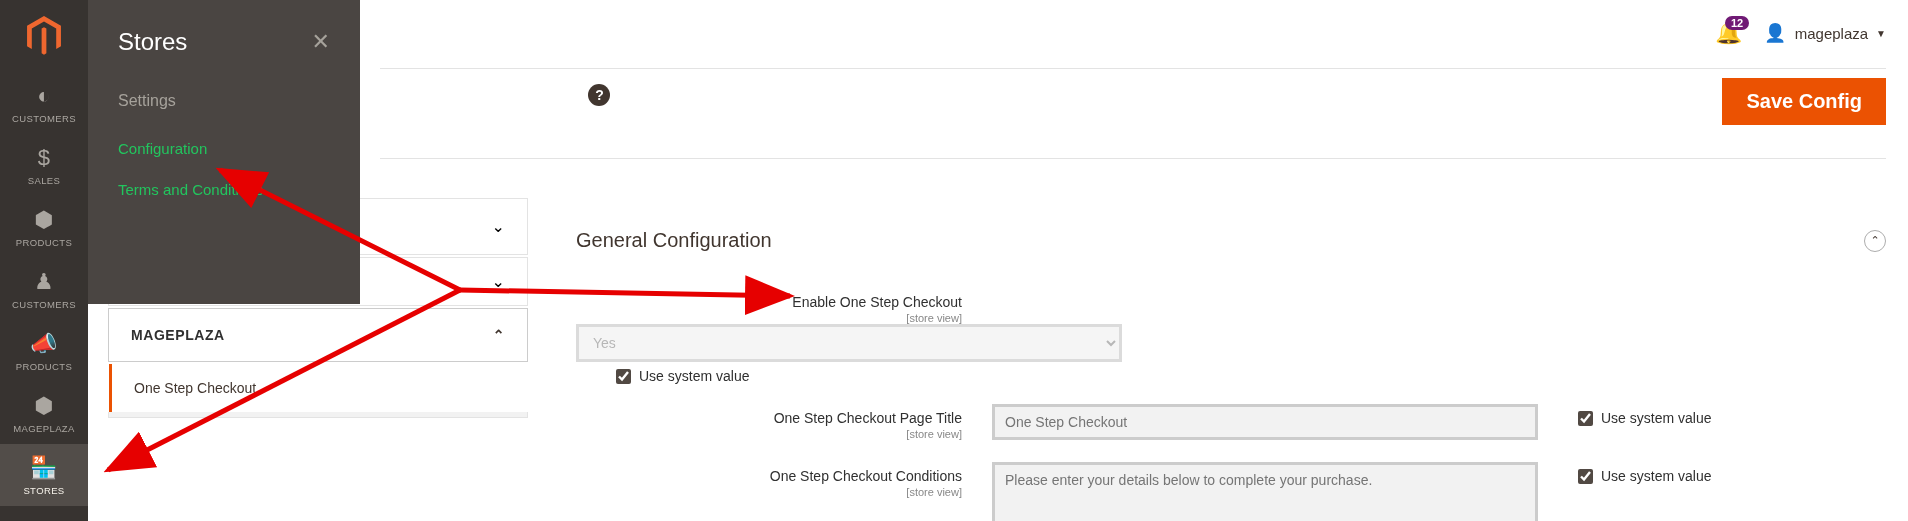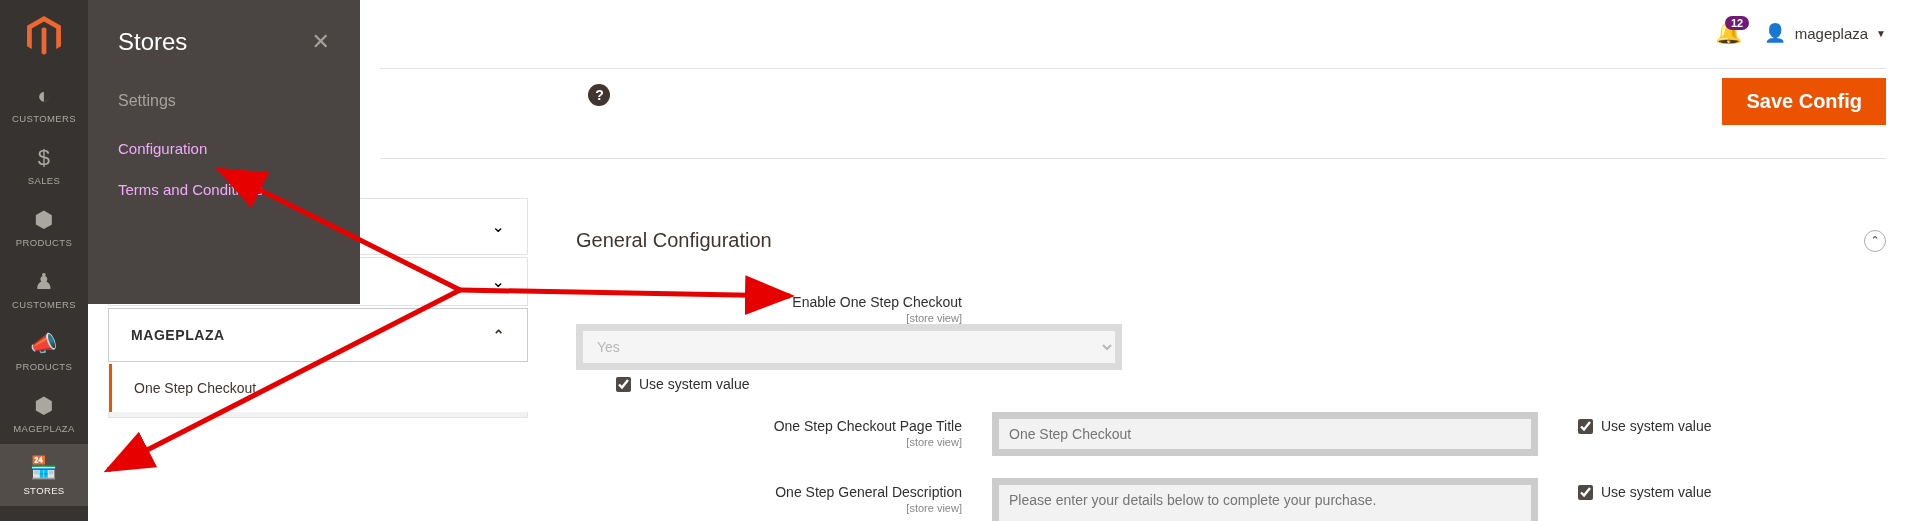--- a/index.html
+++ b/index.html
@@ -12,21 +12,21 @@
 .admin-nav .nav-item { height: 62px; display: flex; flex-direction: column; align-items: center; justify-content: center; color: #aaa6a0; font-size: 9.5px; letter-spacing: 0.04em; cursor: pointer; }
 .admin-nav .nav-item .icon { font-size: 22px; margin-bottom: 4px; }
 .admin-nav .nav-item.active { background: #524d49; color: #f7f3eb; }
 
 
 .flyout { position: absolute; left: 88px; top: 0; width: 272px; height: 304px; background: #4a4542; color: #fff; z-index: 50; }
 .flyout .header { padding: 28px 30px 24px 30px; display: flex; justify-content: space-between; align-items: center; }
 .flyout .header .title { font-size: 24px; font-weight: 400; color: #fff; }
 .flyout .header .close { font-size: 22px; color: #a6a29b; cursor: pointer; font-weight: 300; }
 .flyout .section-label { padding: 12px 30px 18px 30px; color: #a6a29b; font-size: 16px; }
-.flyout .menu-link { display: block; padding: 12px 30px; color: #f0abfc; font-size: 15px; cursor: pointer; }
+.flyout .menu-link { display: block; padding: 12px 30px; color: #22c55e; font-size: 15px; cursor: pointer; }
 
 
 .topbar { position: absolute; right: 22px; top: 20px; display: flex; align-items: center; gap: 22px; }
 .notif { position: relative; cursor: pointer; }
 .notif .bell { font-size: 22px; color: #41362f; }
 .notif .badge { position: absolute; top: -4px; left: 10px; background: #701a75; color: #fff; font-size: 11px; border-radius: 9px; padding: 1px 6px; font-weight: 600; }
 .account { display: flex; align-items: center; gap: 8px; cursor: pointer; color: #41362f; font-size: 15px; }
 .account .avatar { font-size: 18px; }
 .account .caret { font-size: 10px; }
 
@@ -47,21 +47,21 @@
 .config-main { position: absolute; left: 576px; top: 229px; right: 22px; }
 .group-title { font-size: 20px; color: #41362f; font-weight: 400; padding-bottom: 36px; display: flex; justify-content: space-between; align-items: center; border-bottom: none;}
 .group-toggle { width: 22px; height: 22px; border: 1px solid #adadad; border-radius: 50%; display: flex; align-items: center; justify-content: center; font-size: 11px; cursor: pointer; color:#41362f; }
 
 .field-row { display: flex; align-items: flex-start; }
 .field-label { width: 416px; text-align: right; padding: 6px 30px 0 0; font-size: 14px; color: #303030; }
 .field-label .scope { display: block; font-size: 11px; color: #888; margin-top: 2px; }
 .field-control { width: 546px; }
 .field-use { padding-left: 40px; display: flex; align-items: center; gap: 8px; font-size: 14px; color: #303030; padding-top: 6px;}
 
-select.ctrl, input.ctrl, textarea.ctrl { width: 100%; border: 7px solid #22c55e; padding: 7px 10px; font-size: 14px; font-family: inherit; color: #303030; }
+select.ctrl, input.ctrl, textarea.ctrl { width: 100%; border: 3px solid #22c55e; padding: 7px 10px; font-size: 14px; font-family: inherit; color: #303030; }
 select.ctrl:disabled, input.ctrl:disabled, textarea.ctrl:disabled { background: #f2f2f2; color: #999; border-color: #ccc; }
 textarea.ctrl { height: 76px; resize: vertical; }
 .hint { font-size: 12px; color: #c2410c; margin-top: 8px; }
 
 input[type=checkbox] { width: 15px; height: 15px; accent-color: #514943; }
 
 
 .arrow-svg { position: absolute; left: 0; top: 0; pointer-events: none; z-index: 100; }
 
 
@@ -180,21 +180,21 @@
       <input class="ctrl" disabled="" placeholder="One Step Checkout" style="">
     </div>
     <div class="field-use">
       <input type="checkbox" checked="" style="">
       <span>Use system value</span>
     </div>
   </div>
 
   <div class="field-row">
     <div class="field-label">
-      <span>One Step General Description</span>
+      <span>One Step Checkout Conditions</span>
       <span class="scope">[store view]</span>
     </div>
     <div class="field-control">
       <textarea class="ctrl" disabled="" placeholder="Please enter your details below to complete your purchase." style=""></textarea>
       <div class="hint">HTML allowed</div>
     </div>
     <div class="field-use">
       <input type="checkbox" checked="" style="">
       <span>Use system value</span>
     </div>

